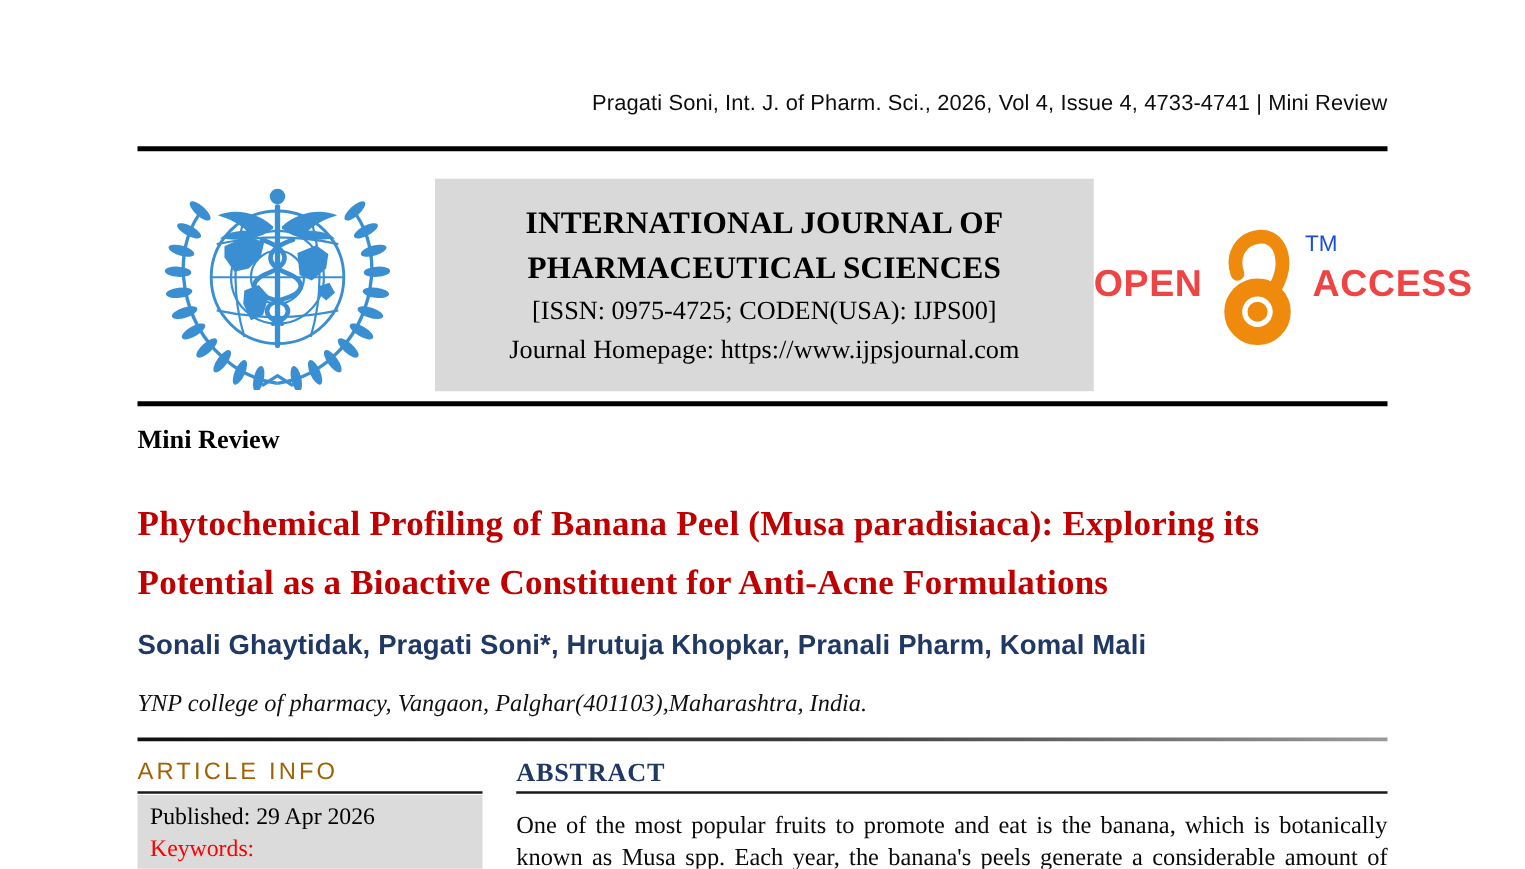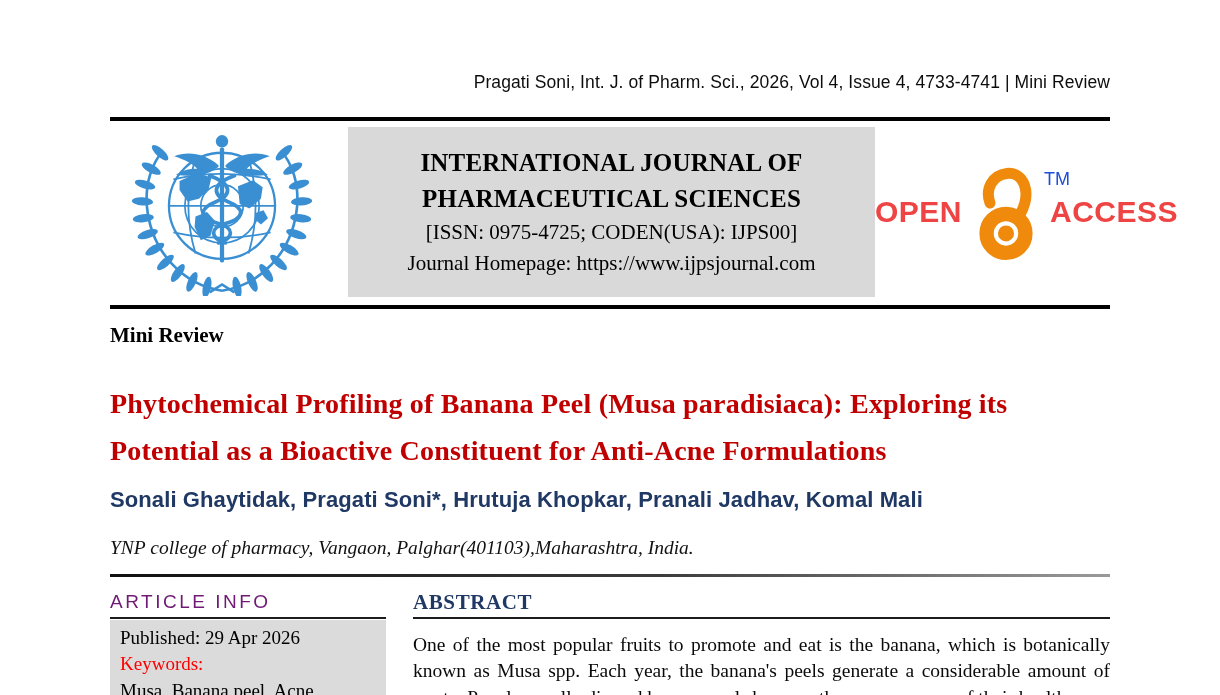--- a/index.html
+++ b/index.html
@@ -12,21 +12,21 @@
   .citation {
     font-family: "Liberation Sans", sans-serif;
     font-size: 17.5px; color: #0d0d0d; letter-spacing: 0.1px;
   }
 
   .rule-thick { height: 4px; background: #000; }
   .rule-1 { margin-top: 24px; }
   .rule-2 { margin-top: 8px; }
 
   
-  .masthead { margin-top: 6px; height: 170px; display: flex; align-items: center; }
+  .masthead { margin-top: 22px; height: 170px; display: flex; align-items: center; }
   .logo-wrap { width: 180px; height: 168px; margin-left: 22px; flex: 0 0 auto; }
   .journal-box {
     width: 527px; height: 170px; margin-left: 36px; background: #d9d9d9;
     display: flex; flex-direction: column; align-items: center; justify-content: center;
     text-align: center; flex: 0 0 auto;
   }
   .journal-title { font-size: 25px; font-weight: bold; line-height: 36px; letter-spacing: 0.2px; }
   .journal-sub { font-size: 21px; line-height: 31px; }
   .open-access {
     margin-left: auto; display: flex; align-items: center; position: relative;
@@ -59,21 +59,21 @@
     background: linear-gradient(to right, #101010 0%, #3c3c3c 55%, #9a9a9a 100%);
   }
 
   
   .columns { display: flex; margin-top: 13px; }
   .col-left { width: 276px; flex: 0 0 auto; }
   .col-right { flex: 1 1 auto; margin-left: 27px; }
 
   .info-heading {
     font-family: "Liberation Sans", sans-serif; font-weight: normal;
-    font-size: 19px; letter-spacing: 2.5px; color: #701a75; line-height: 24px;
+    font-size: 19px; letter-spacing: 2.5px; color: #a16207; line-height: 24px;
   }
   .col-underline { height: 2px; background: #1c1c1c; margin-top: 3px; }
   .info-box {
     margin-top: 1px; background: #dbdbdb; padding: 5px 0 5px 10px;
     height: 170px; font-size: 19px; line-height: 26.5px;
   }
   .keywords-label { color: #fe0000; }
 
   .abstract-heading {
     font-size: 21px; font-weight: bold; color: #1f3864; letter-spacing: 0.6px; line-height: 24px;
@@ -185,21 +185,21 @@
       <span class="oa-word">ACCESS</span>
     </div>
   </div>
 
   <div class="rule-thick rule-2"></div>
 
   <div class="article-type">Mini Review</div>
 
   <h1 class="paper-title">Phytochemical Profiling of Banana Peel (Musa paradisiaca): Exploring its Potential as a Bioactive Constituent for Anti-Acne Formulations</h1>
 
-  <div class="authors">Sonali Ghaytidak, Pragati Soni*, Hrutuja Khopkar, Pranali Jadhav, Komal Mali</div>
+  <div class="authors">Sonali Ghaytidak, Pragati Soni*, Hrutuja Khopkar, Pranali Pharm, Komal Mali</div>
 
   <div class="affiliation">YNP college of pharmacy, Vangaon, Palghar(401103),Maharashtra, India.</div>
 
   <div class="rule-gradient"></div>
 
   <div class="columns">
 
     <div class="col-left">
       <div class="info-heading">ARTICLE INFO</div>
       <div class="col-underline"></div>

